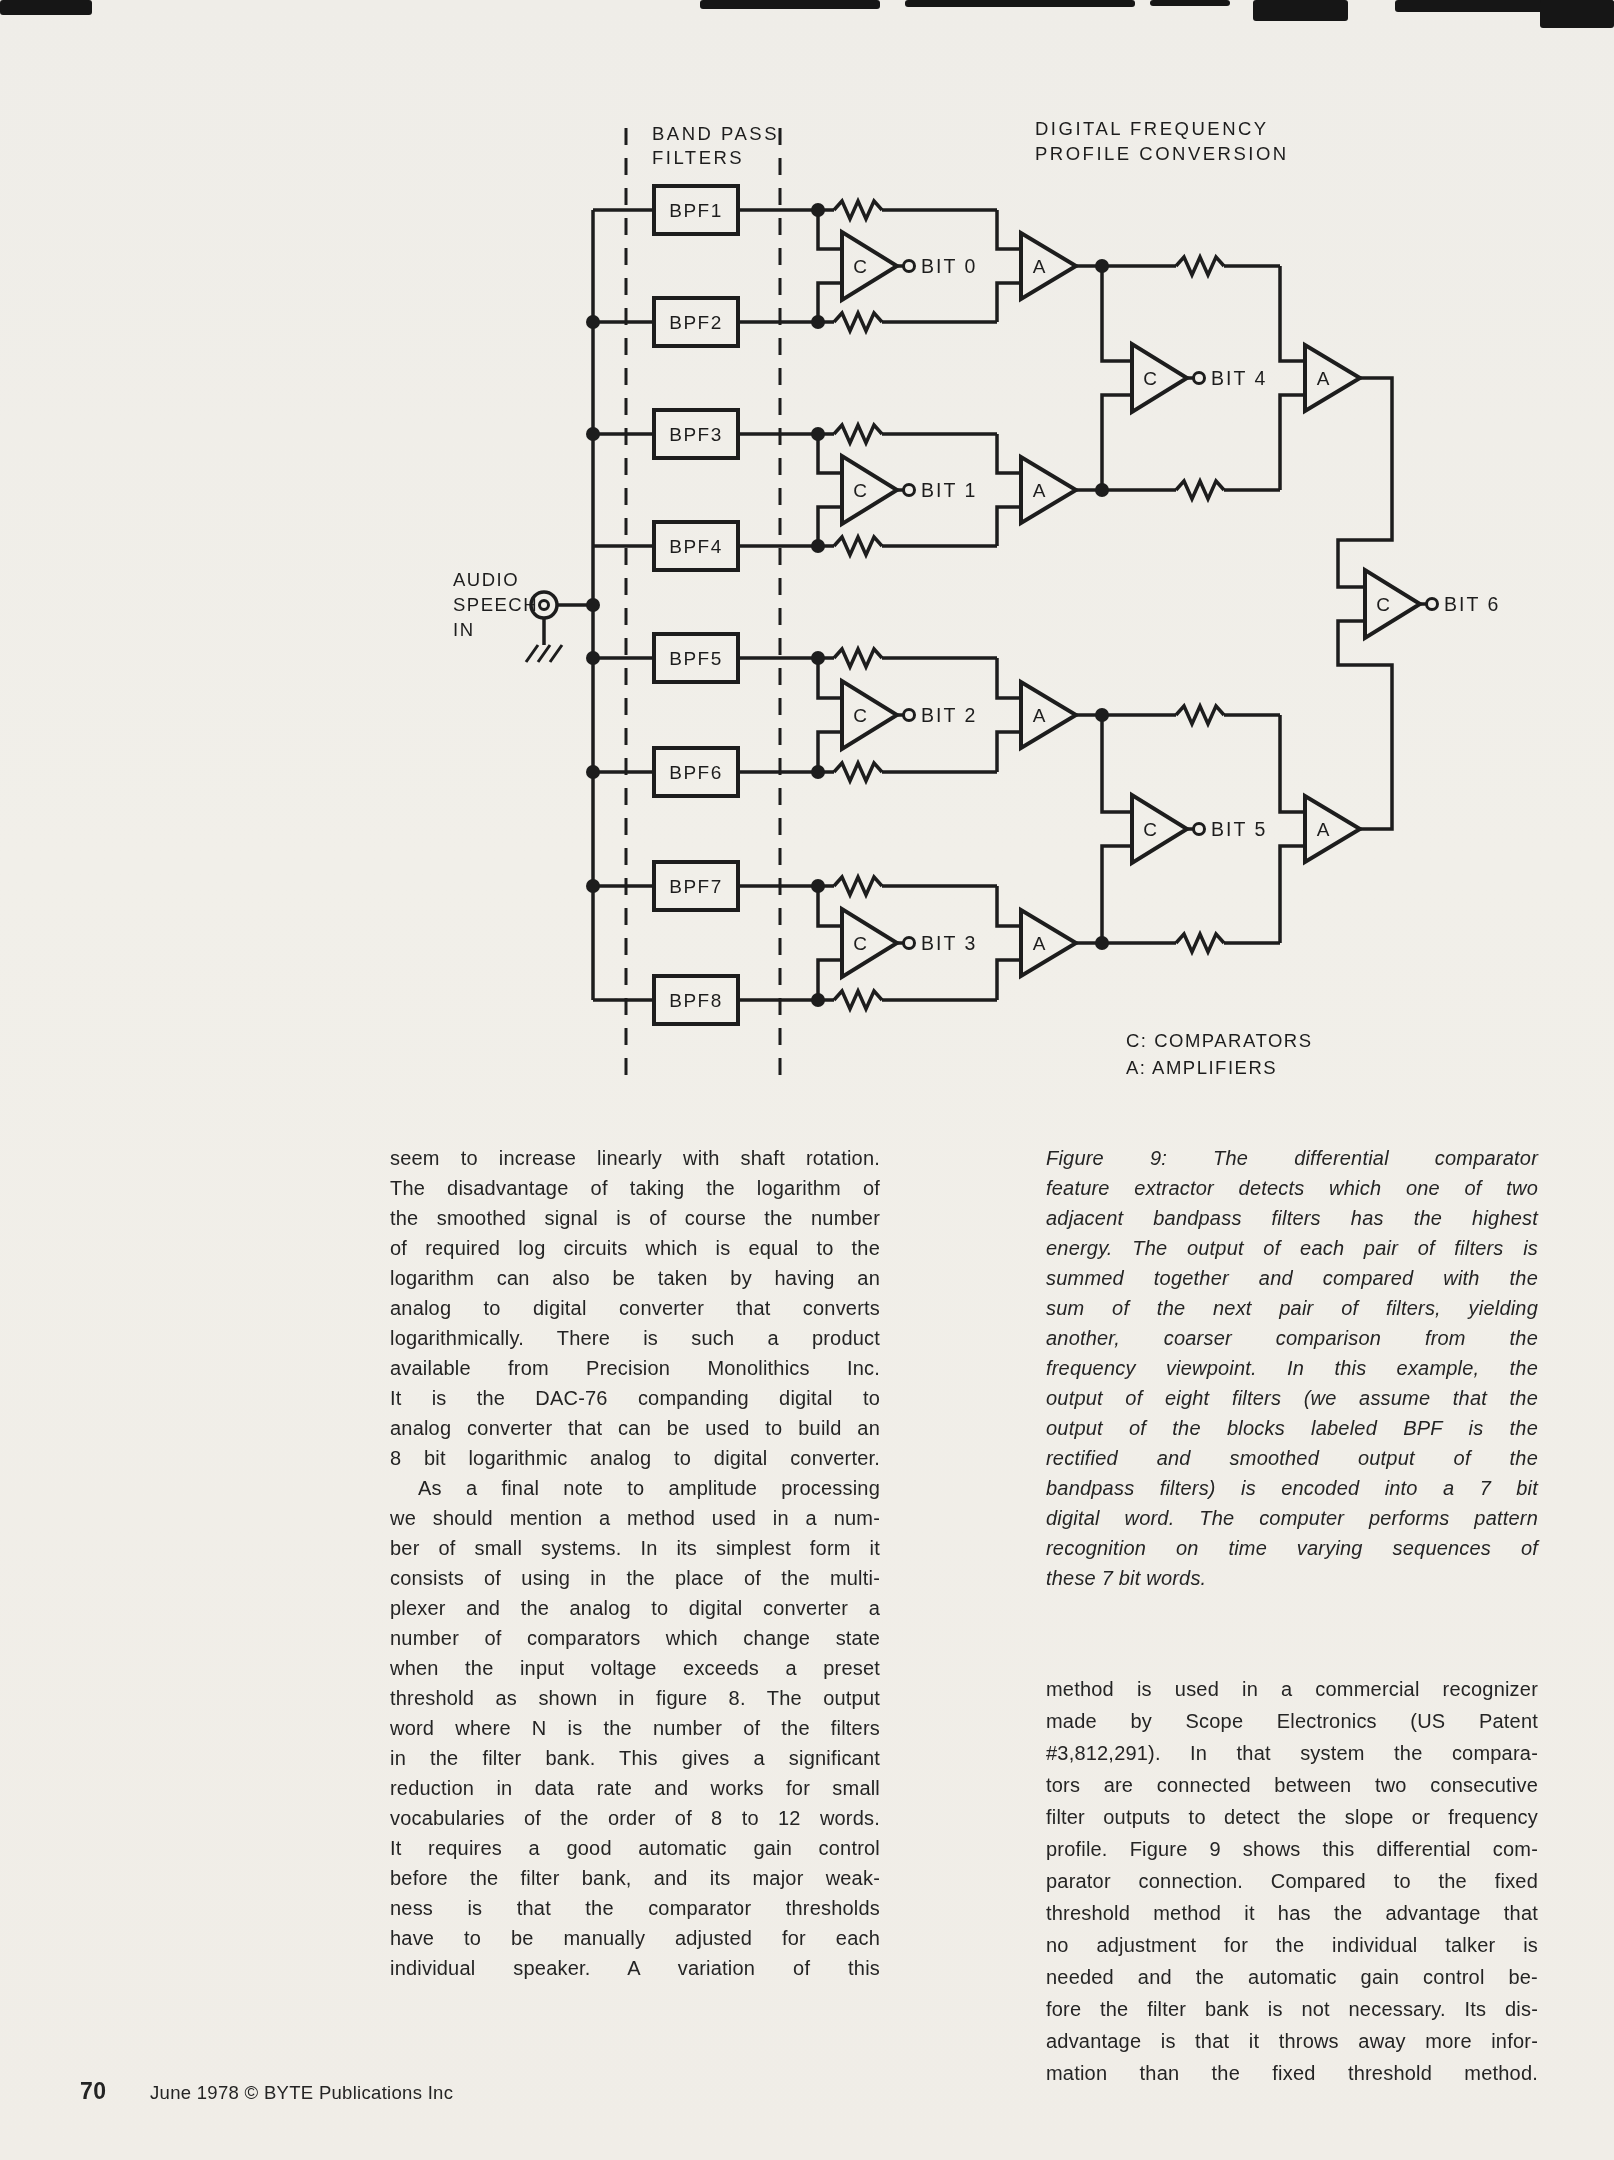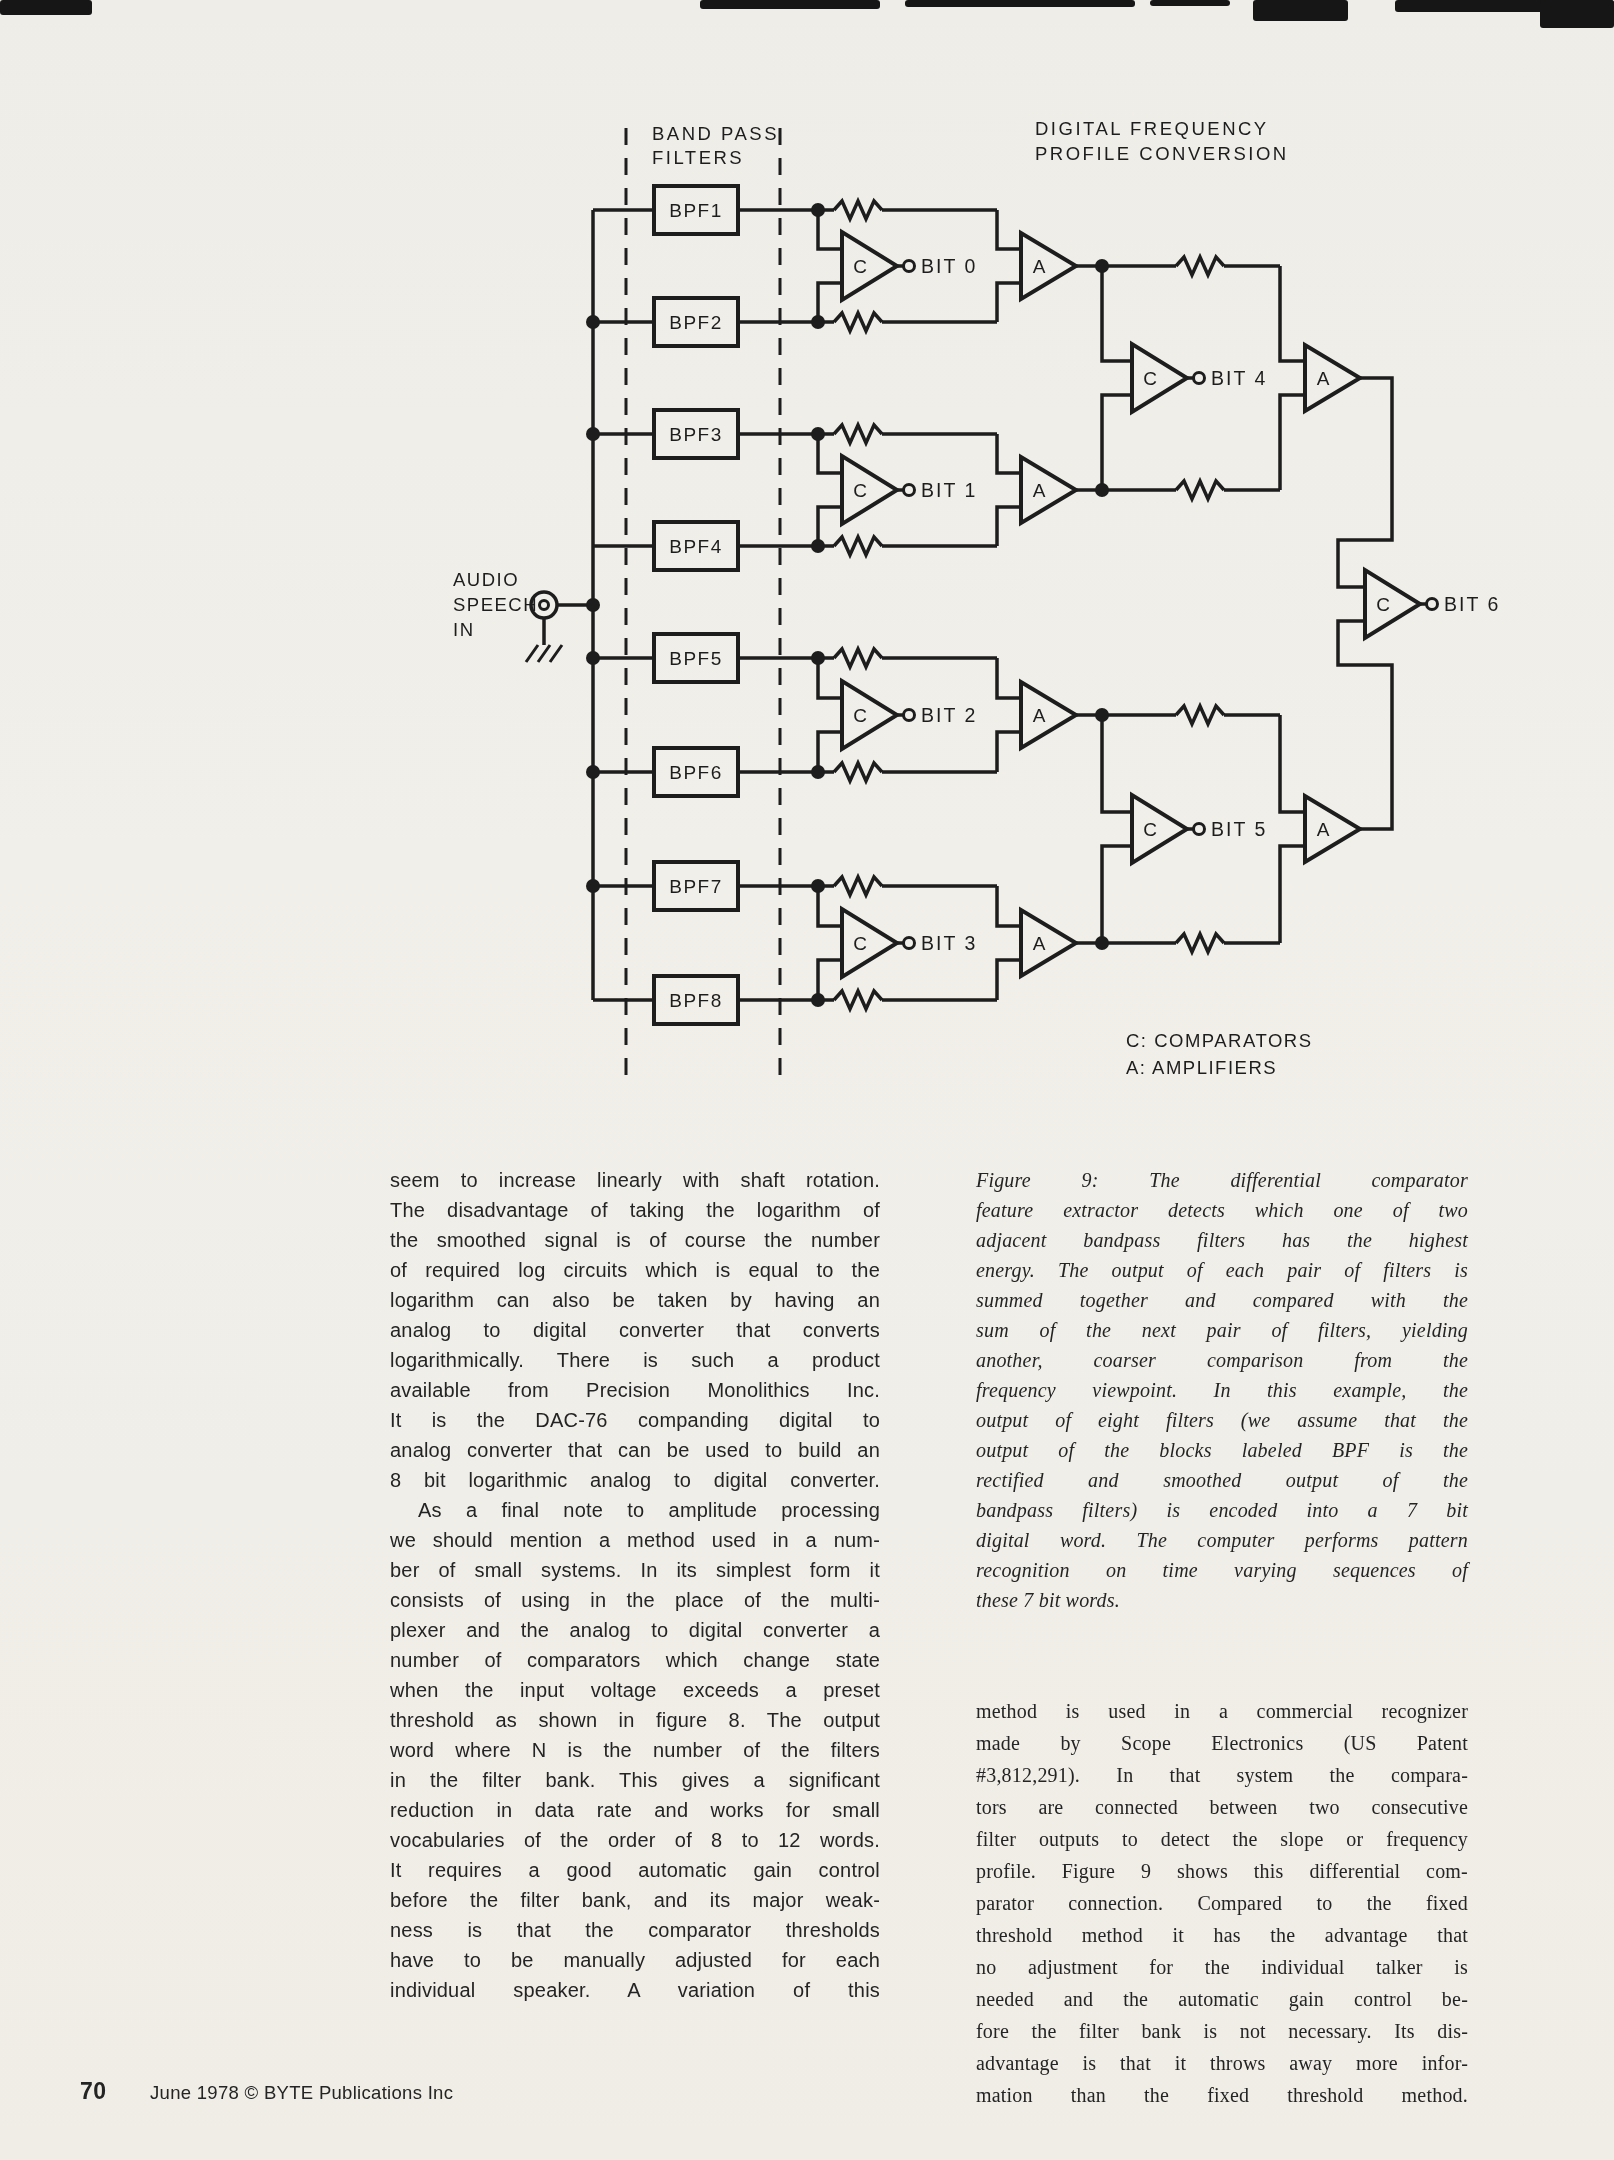--- a/index.html
+++ b/index.html
@@ -10,23 +10,23 @@
   }
   .artifact { position:absolute; background:#161616; border-radius:3px; }
   svg.diagram { position:absolute; left:0; top:0; }
   svg text { fill:#1d1d1d; font-family:"Liberation Sans", sans-serif; }
   .dlabel { font-size:18.5px; letter-spacing:2.5px; }
   .dsmall { font-size:18.5px; letter-spacing:1.5px; }
   .tri-letter { font-size:19px; letter-spacing:0; }
   .bit-label { font-size:19.5px; letter-spacing:2px; }
   .box-label { font-size:19px; letter-spacing:1.5px; }
 
-  .col { position:absolute;margin-top:22px; }
+  .col { position:absolute; }
   .col-left  { left:390px;  top:1143px; width:490px; }
-  .col-right { left:976px; top:1143px; width:492px;font-family:Liberation Serif, serif; }
+  .col-right { left:1046px; top:1143px; width:492px; }
   .line {
     height:30px; line-height:30px; font-size:20px;
     text-align:justify; text-align-last:justify;
     white-space:nowrap; overflow:visible; letter-spacing:0.2px;
   }
   
   .line { white-space:normal; }
   .cap .line { font-style:italic; }
   .noj { text-align-last:left; }
   .indent { padding-left:28px; }

